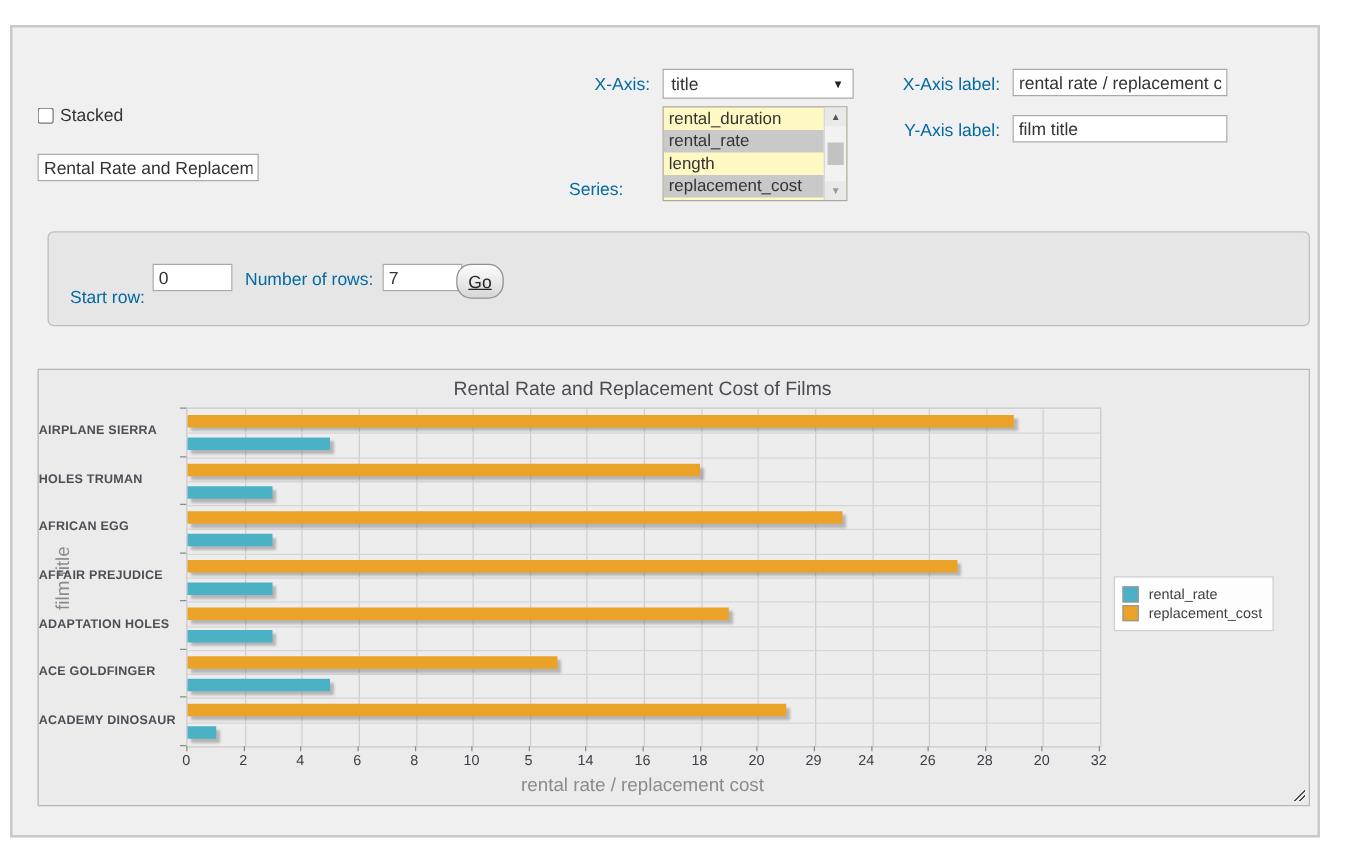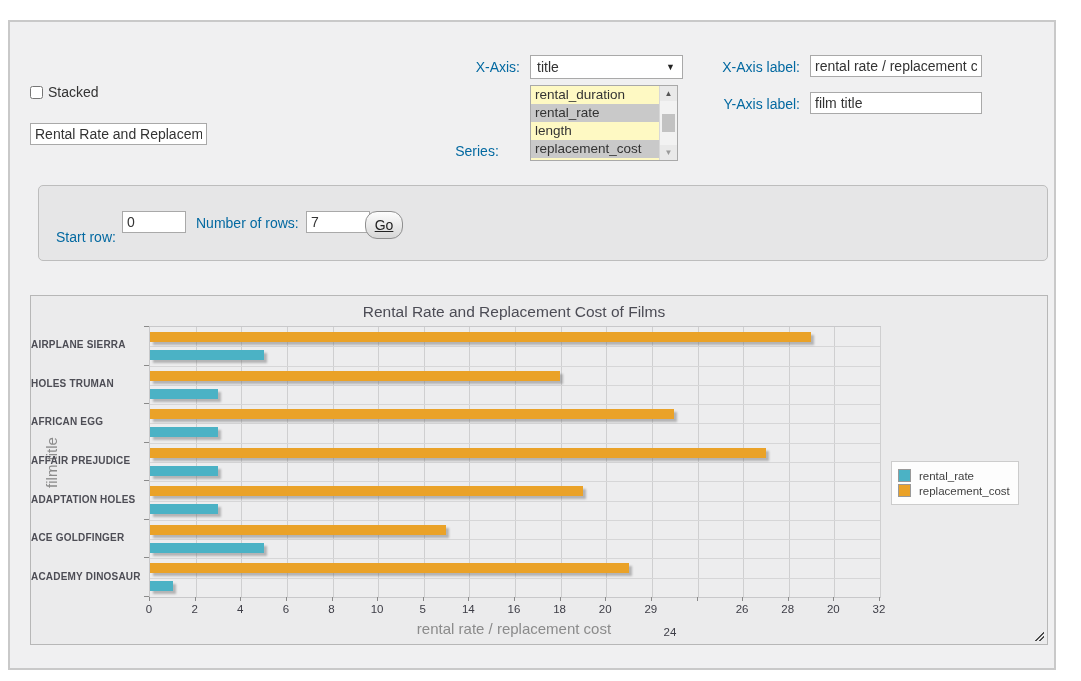--- a/index.html
+++ b/index.html
@@ -195,21 +195,21 @@
         <div class="xtick" style="left: 437.375px;">14</div>
         <div class="xtickmark" style="left: 483px;"></div>
         <div class="xtick" style="left: 483px;">16</div>
         <div class="xtickmark" style="left: 528.625px;"></div>
         <div class="xtick" style="left: 528.625px;">18</div>
         <div class="xtickmark" style="left: 574.25px;"></div>
         <div class="xtick" style="left: 574.25px;">20</div>
         <div class="xtickmark" style="left: 619.875px;"></div>
         <div class="xtick" style="left: 619.875px;">29</div>
         <div class="xtickmark" style="left: 665.5px;"></div>
-        <div class="xtick" style="left: 639px; margin-top: 23px;">24</div>
+        <div class="xtick" style="left: 662px;">24</div>
         <div class="xtickmark" style="left: 711.125px;"></div>
         <div class="xtick" style="left: 711.125px;">26</div>
         <div class="xtickmark" style="left: 756.75px;"></div>
         <div class="xtick" style="left: 756.75px;">28</div>
         <div class="xtickmark" style="left: 802.375px;"></div>
         <div class="xtick" style="left: 802.375px;">20</div>
         <div class="xtickmark" style="left: 848px;"></div>
         <div class="xtick" style="left: 848px;">32</div>
         <div class="ytickmark" style="top: 30px;"></div>
         <div class="ytickmark" style="top: 68.5714px;"></div>

